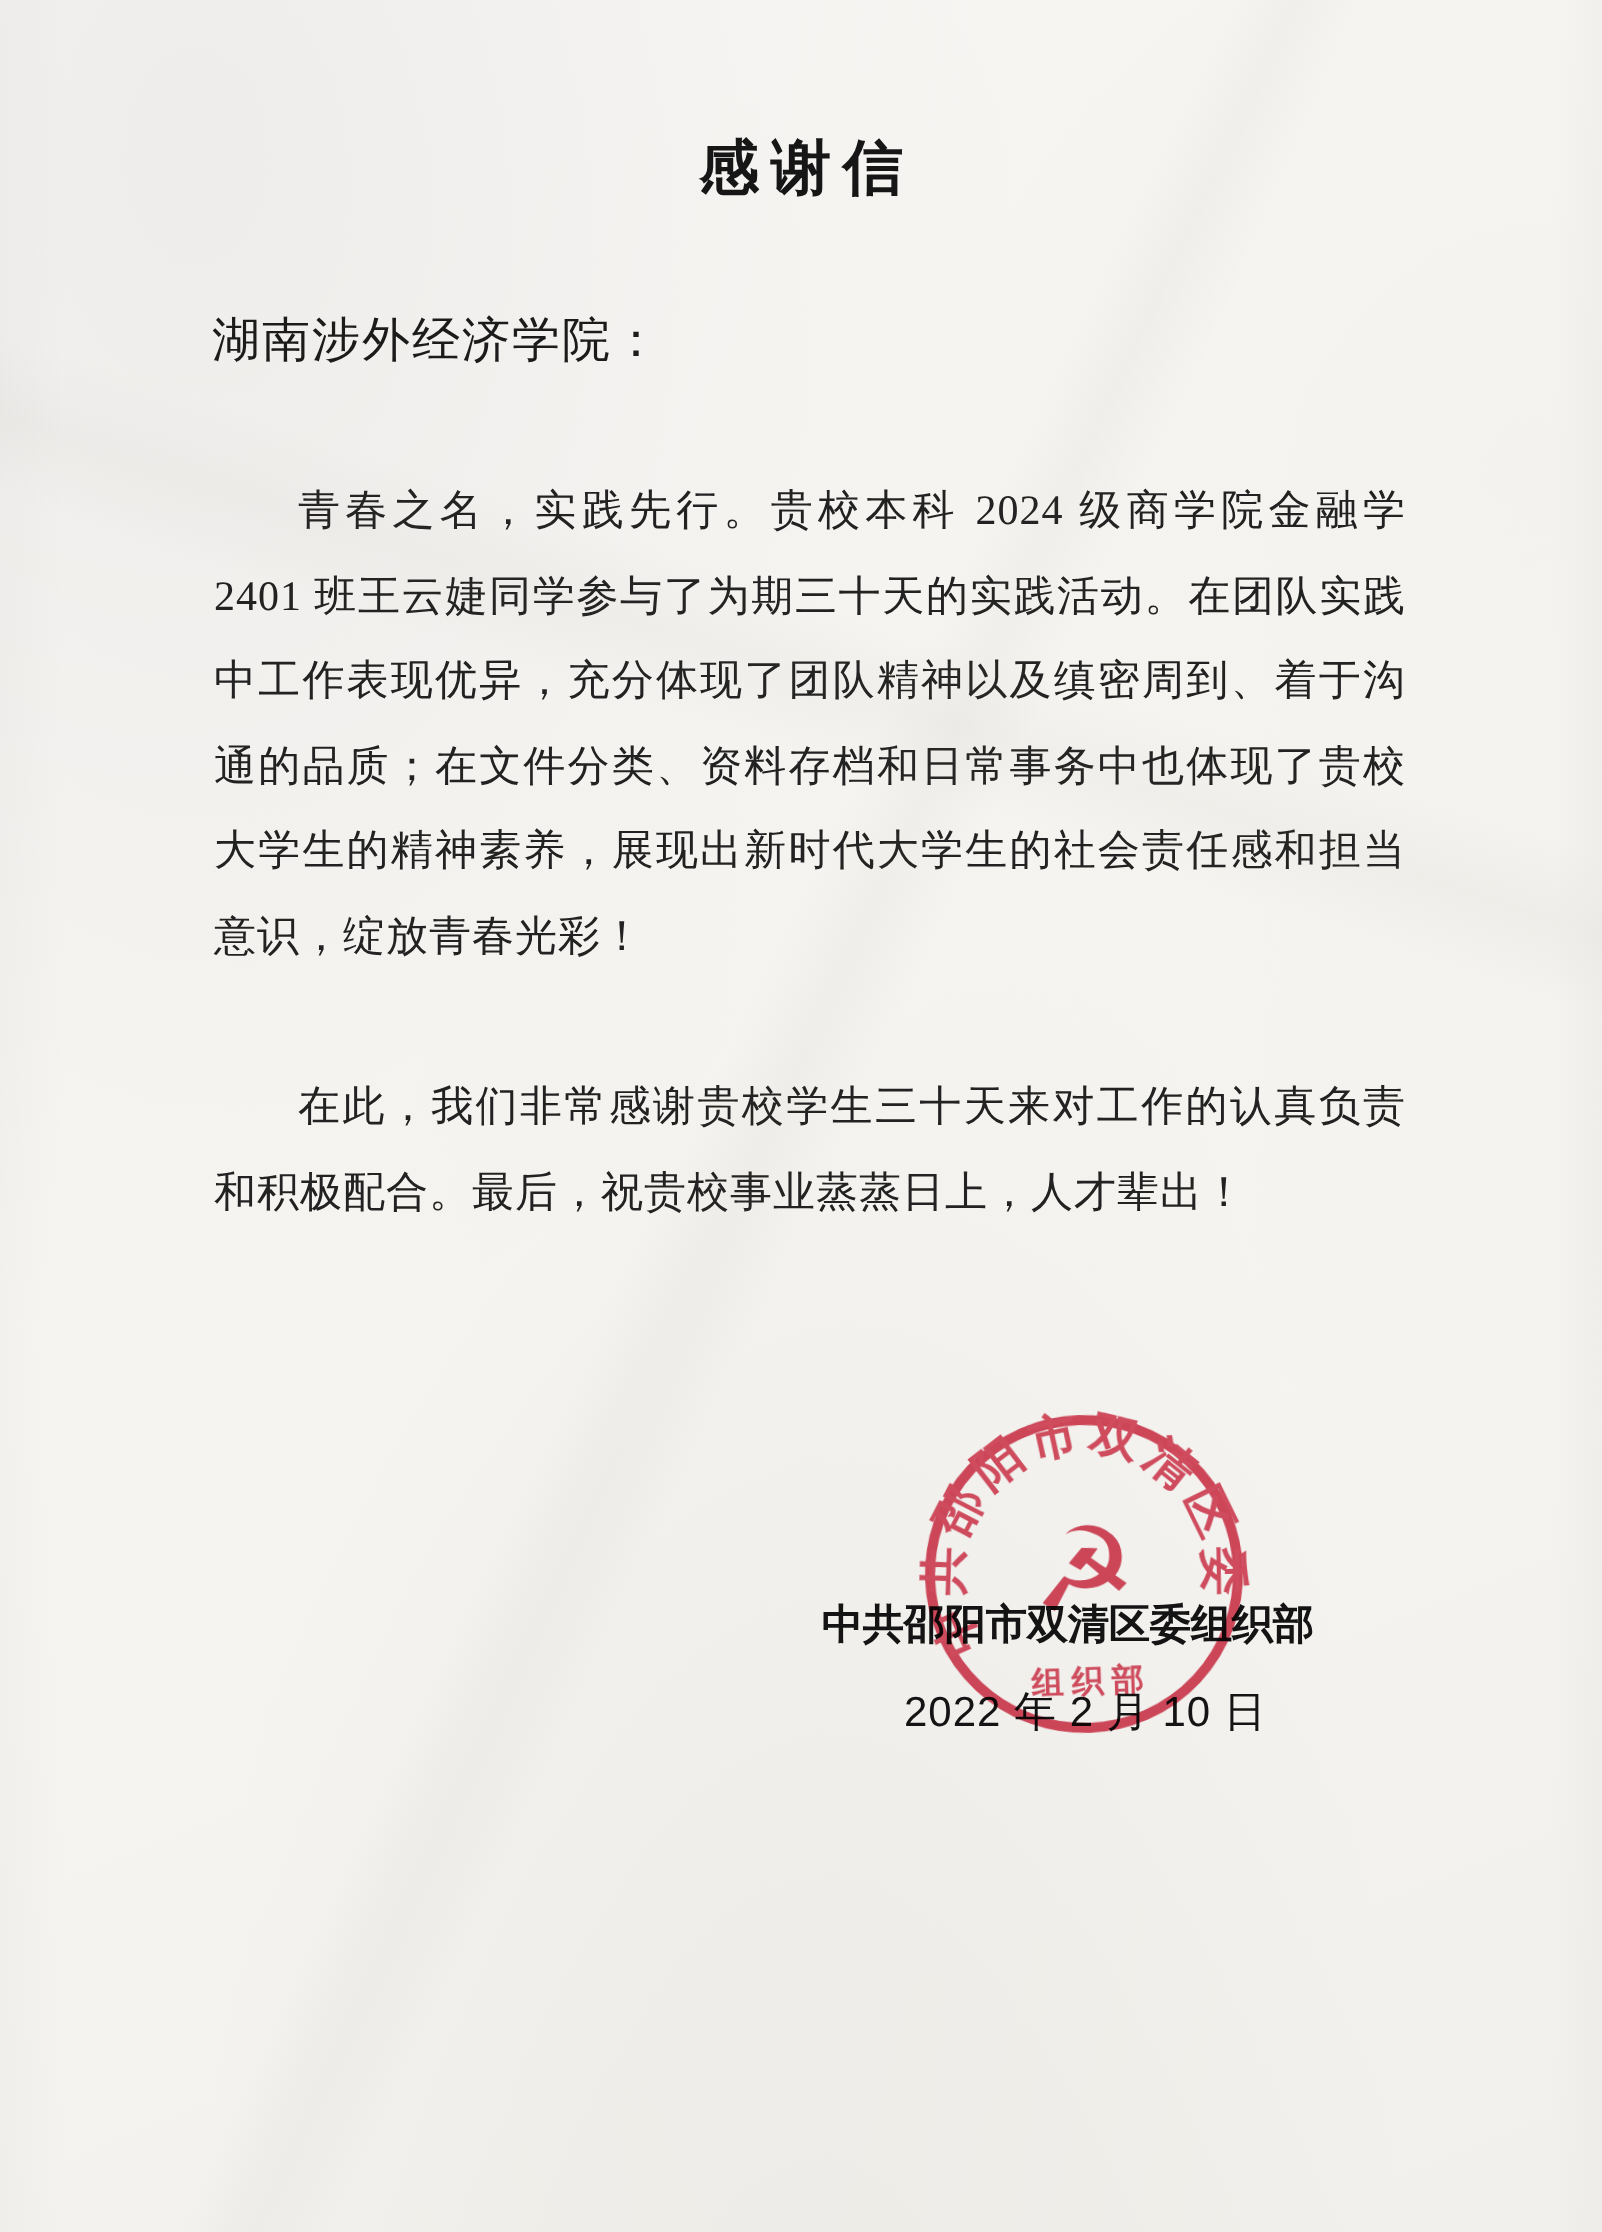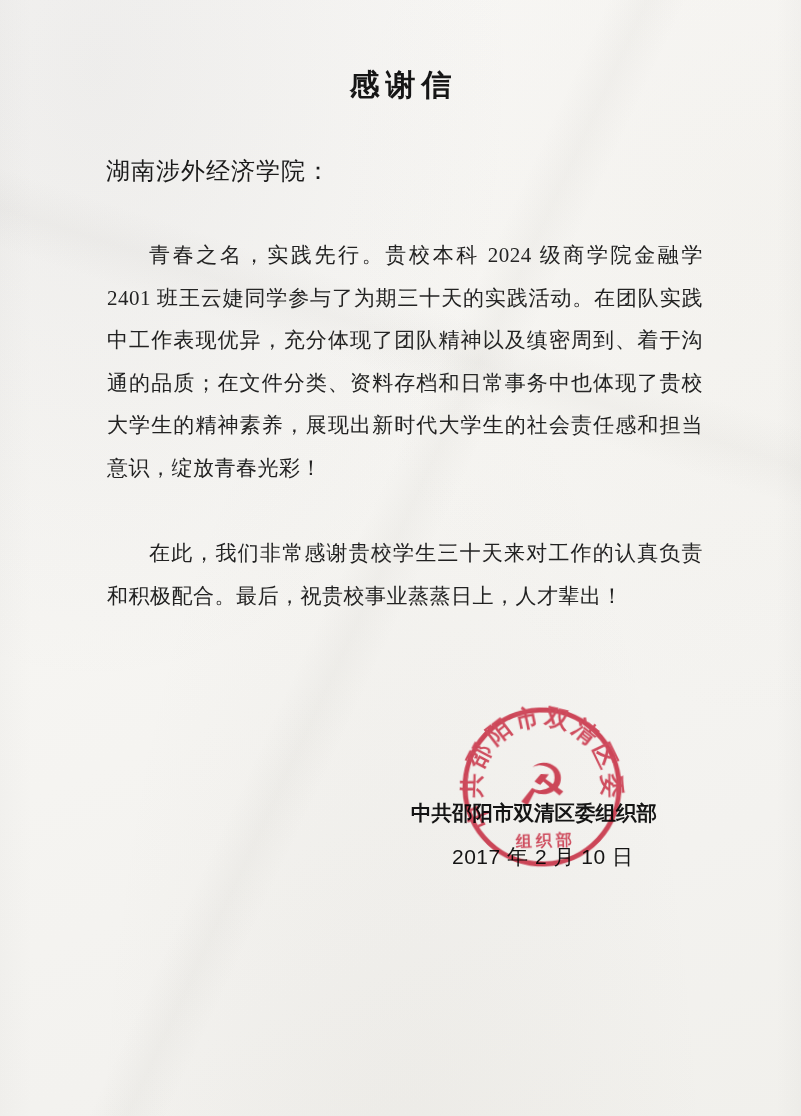--- a/index.html
+++ b/index.html
@@ -75,21 +75,21 @@
 
   <div class="salutation">湖南涉外经济学院：</div>
 
   <div class="body-text">
     <p class="para">青春之名，实践先行。贵校本科 2024 级商学院金融学 2401 班王云婕同学参与了为期三十天的实践活动。在团队实践中工作表现优异，充分体现了团队精神以及缜密周到、着于沟通的品质；在文件分类、资料存档和日常事务中也体现了贵校大学生的精神素养，展现出新时代大学生的社会责任感和担当意识，绽放青春光彩！</p>
     <p class="para">在此，我们非常感谢贵校学生三十天来对工作的认真负责和积极配合。最后，祝贵校事业蒸蒸日上，人才辈出！</p>
   </div>
 
   <div class="signature">中共邵阳市双清区委组织部</div>
 
-  <div class="dateline">2017 年 2 月 10 日</div>
+  <div class="dateline">2022 年 2 月 10 日</div>
 
   <svg class="seal" viewBox="0 0 168 168" aria-hidden="true">
     <circle cx="84" cy="84" r="77" fill="none" stroke="#d23148" stroke-width="5"></circle>
     <path id="sealArc" d="M 33.2 119.6 A 62 62 0 1 1 143.9 100.0" fill="none"></path>
     <text font-size="24" letter-spacing="1">
       <textPath href="#sealArc" startOffset="2" textLength="244">中共邵阳市双清区委</textPath>
     </text>
     <text class="emblem" x="84" y="102" font-size="58" text-anchor="middle">☭</text>
     <text x="86" y="143" font-size="16" letter-spacing="4" text-anchor="middle">组织部</text>
   </svg>

